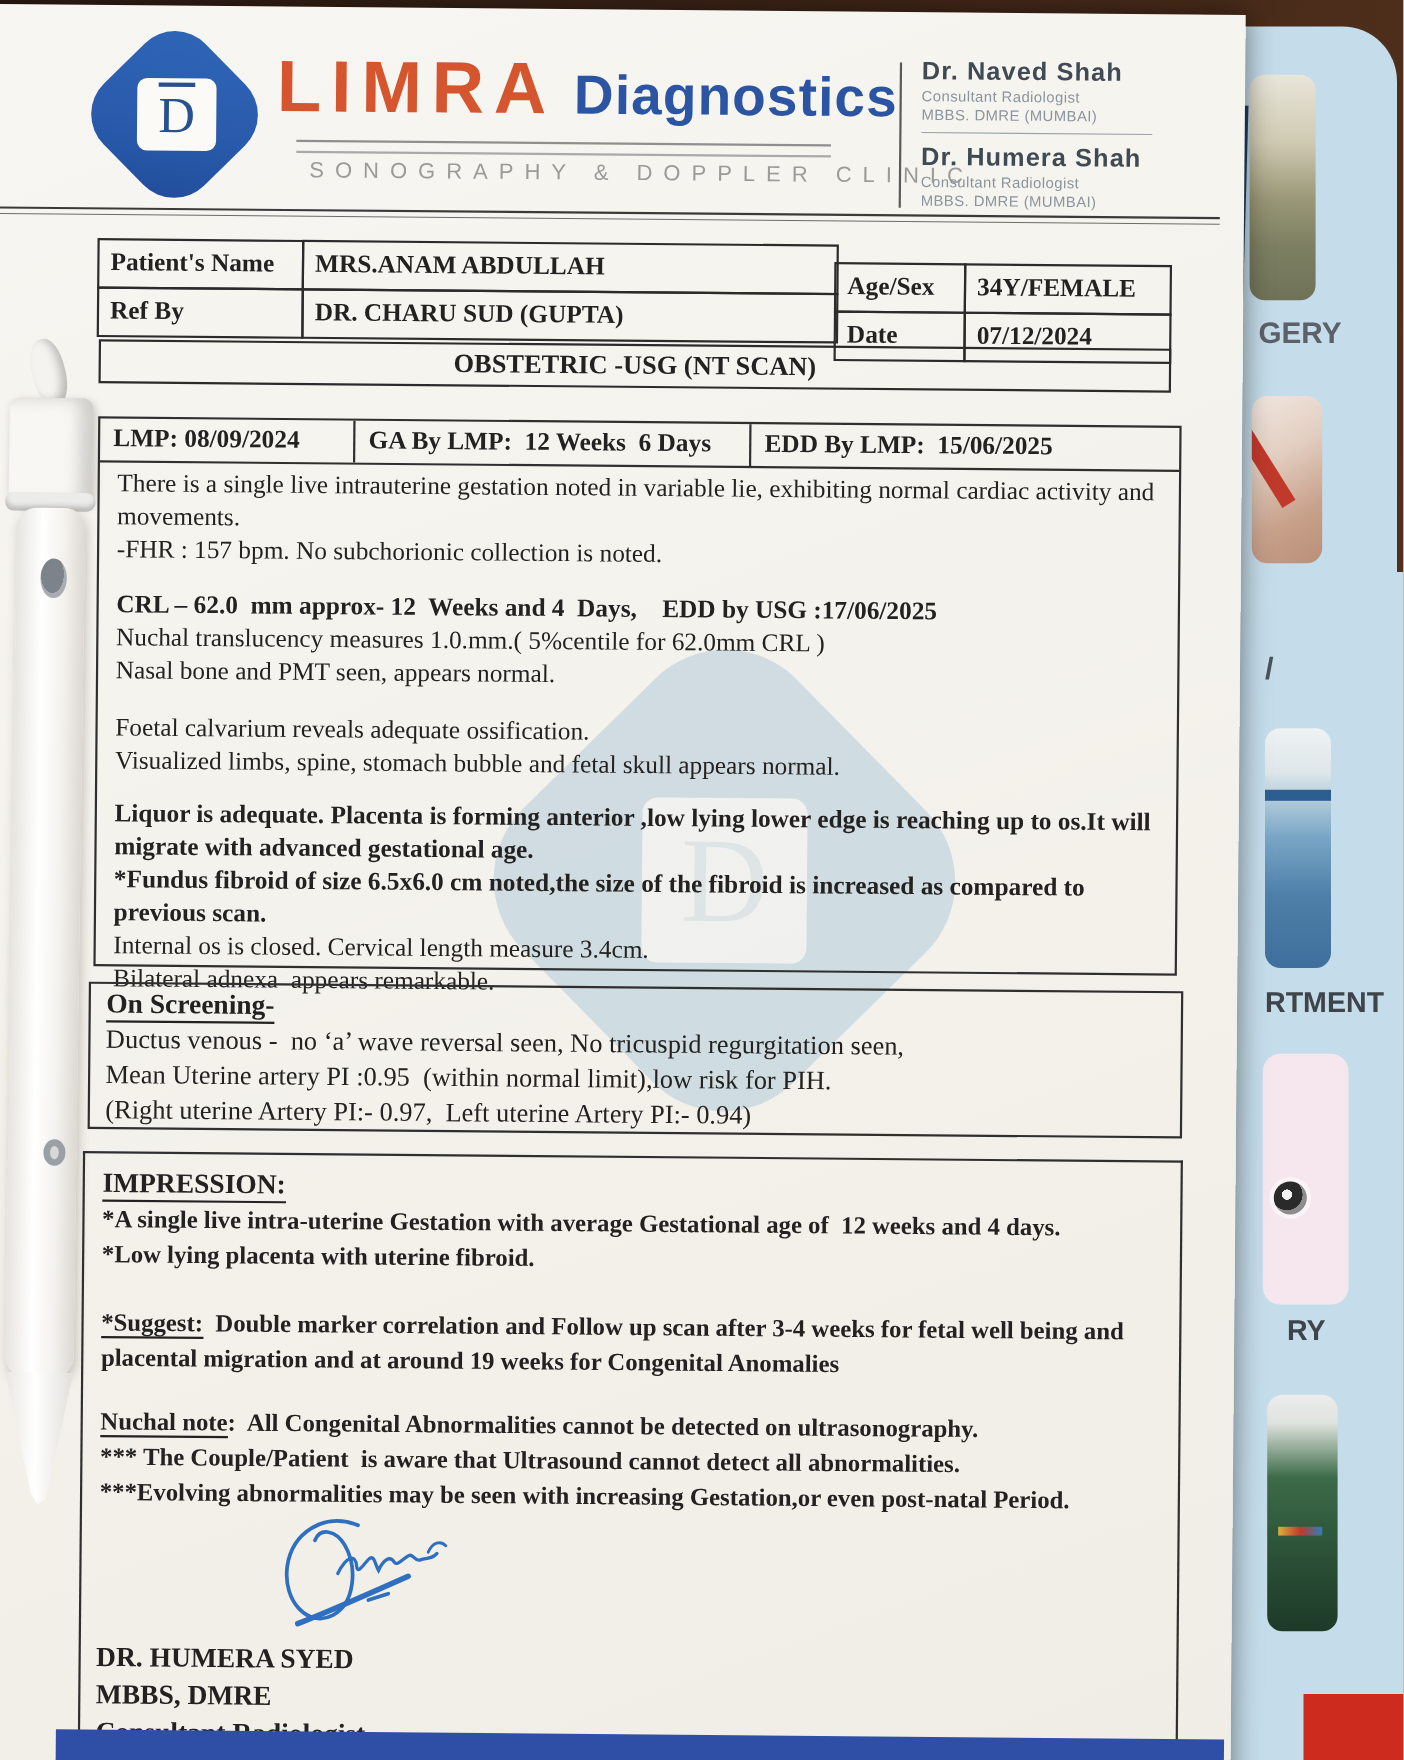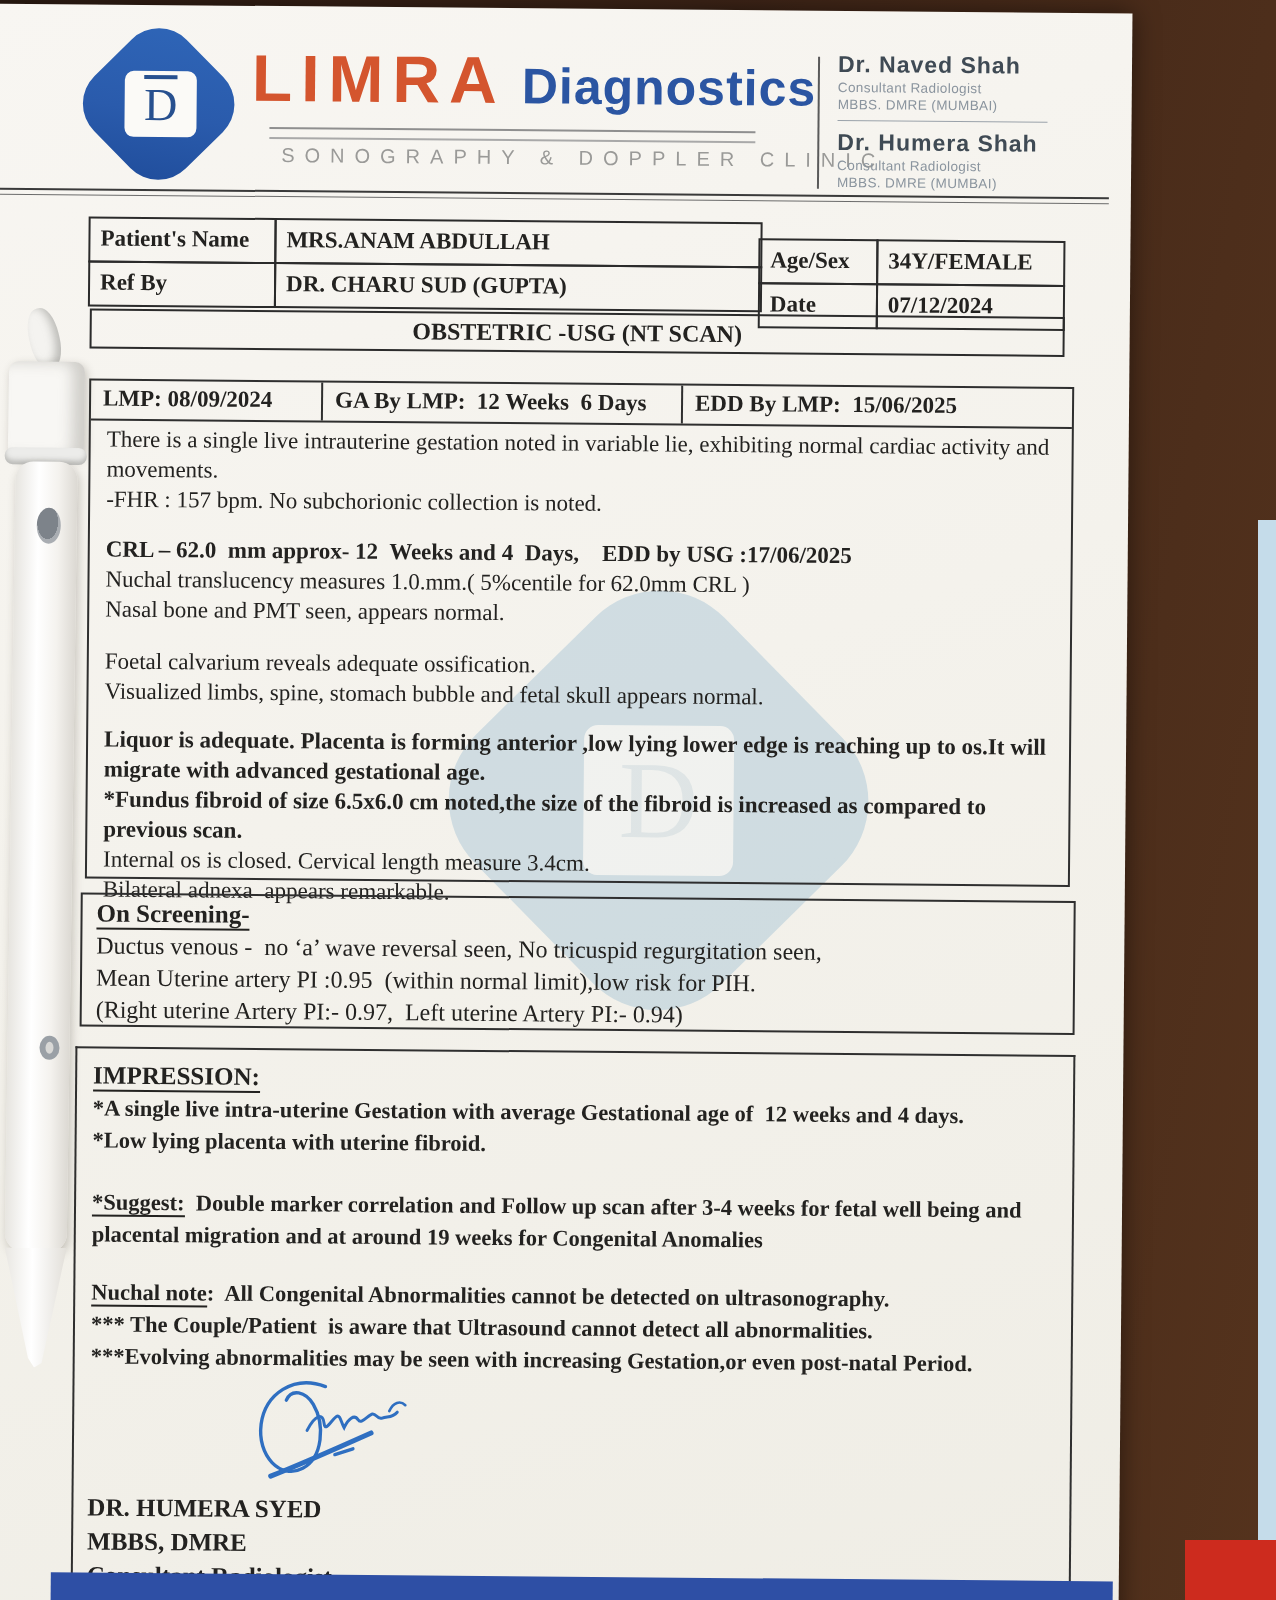--- a/index.html
+++ b/index.html
@@ -124,20 +124,33 @@
             border:6px solid #9aa0a6;box-sizing:border-box;background:#d8d8d6;}
   .pen-tip{position:absolute;left:18px;top:952px;width:62px;height:120px;
            background:linear-gradient(90deg,#e9e7e2,#ffffff 45%,#e2dfd9);
            clip-path:polygon(0 0,100% 0,62% 96%,50% 100%,40% 92%);}
 </style>
 </head>
 <body>
 
 <div class="stage">
 
+  <div class="folder">
+    <div class="navy-line"></div>
+    <div class="pcard pcard1"></div>
+    <div class="frag frag-gery">GERY</div>
+    <div class="pcard pcard2"></div>
+    <div class="frag frag-slash">/</div>
+    <div class="pcard pcard3"></div>
+    <div class="frag frag-rtment">RTMENT</div>
+    <div class="pinkcard"></div>
+    <div class="lens"></div>
+    <div class="frag frag-ry">RY</div>
+    <div class="pcard pcard4"></div>
+  </div>
   <div class="folder-ext"></div>
   <div class="redbar"></div>
 
   <div class="paper">
 
     <div class="wm">
       <div class="wm-diamond"></div>
       <div class="wm-core">D</div>
     </div>
 

